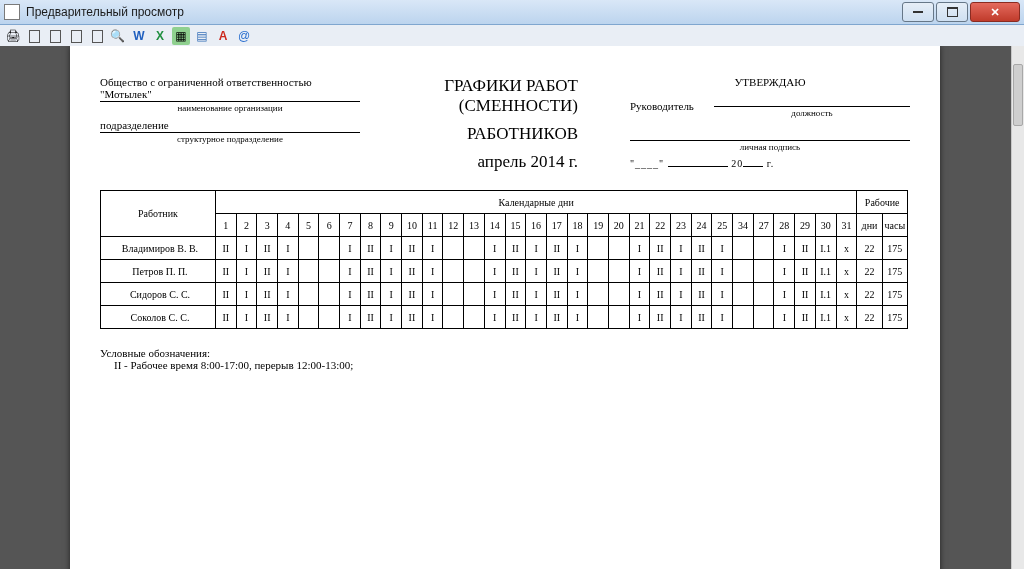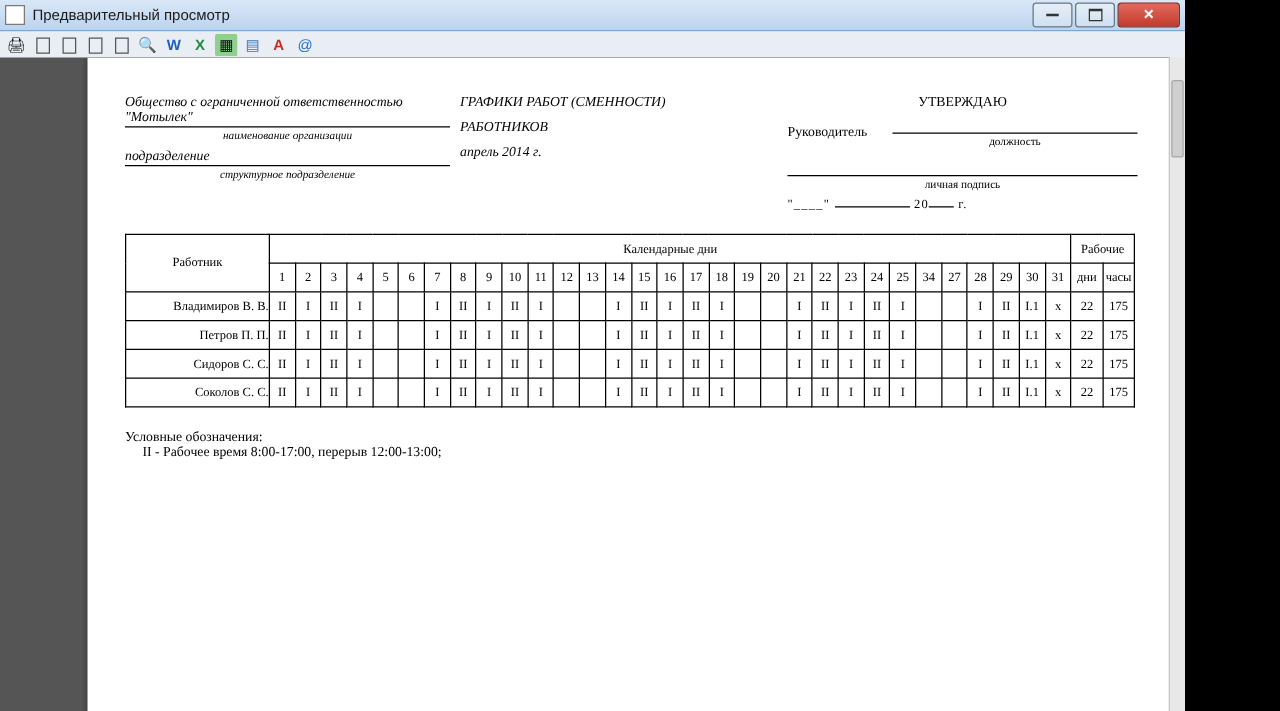--- a/index.html
+++ b/index.html
@@ -1,45 +1,45 @@
 <!DOCTYPE html>
 <html><head>
 <meta charset="utf-8">
 <style>
   html,body{margin:0;padding:0;font-family:"Segoe UI",Tahoma,sans-serif;font-size:11px;background:#000;}
-  .win{position:relative;width:948px;height:569px;background:#fff;box-sizing:border-box;}
+  .win{position:relative;width:1024px;height:569px;background:#fff;box-sizing:border-box;}
   .titlebar{height:24px;background:linear-gradient(to bottom,#d9e7f7,#bcd4ee);border-bottom:1px solid #7fa6cf;display:flex;align-items:center;padding:0 4px;position:relative;}
   .titlebar .app-icon{width:14px;height:14px;background:#fff;border:1px solid #7a7a7a;margin-right:6px;}
   .titlebar .title-text{color:#1a1a1a;font-size:12px;}
   .win-ctrls{position:absolute;right:4px;top:2px;display:flex;gap:2px;}
   .win-btn{width:30px;height:18px;border:1px solid #678;border-radius:3px;background:linear-gradient(#e6eef7,#cfe0f2);display:flex;align-items:center;justify-content:center;font-size:11px;line-height:1;}
   .win-btn.close{width:48px;background:linear-gradient(#e46a5e,#c03b2b);border-color:#8a2b21;color:#fff;font-weight:bold;}
   .win-btn.min::before{content:"";display:block;width:10px;border-bottom:2px solid #333;}
   .win-btn.max::before{content:"";display:block;width:9px;height:7px;border:1px solid #333;border-top-width:2px;}
   .toolbar{height:22px;background:#e9eef5;border-bottom:1px solid #b9c6d6;display:flex;align-items:center;padding:0 4px;gap:3px;}
   .tbtn{width:16px;height:16px;display:flex;align-items:center;justify-content:center;font-size:12px;border:1px solid transparent;border-radius:2px;cursor:pointer;}
   .sq{width:11px;height:13px;border:1px solid #555;box-sizing:border-box;}
   .viewport{position:absolute;top:46px;left:0;right:12px;bottom:0;background:#555;overflow:hidden;}
   .vscroll{position:absolute;top:46px;right:0;width:12px;bottom:0;background:#e8e8e8;border-left:1px solid #c8c8c8;}
   .vthumb{position:absolute;left:1px;right:1px;top:18px;height:60px;background:#cfcfcf;border:1px solid #a8a8a8;border-radius:2px;}
   .page{position:absolute;left:70px;top:0;width:870px;height:569px;background:#fff;box-shadow:0 0 6px rgba(0,0,0,.6);padding:30px 30px 0 30px;box-sizing:border-box;font-family:"Times New Roman",Times,serif;color:#000;}
   .hdr{display:flex;justify-content:space-between;align-items:flex-start;font-size:11px;}
-  .hdr-left{width:260px;font-style:italic;}
+  .hdr-left{width:260px;}
   .uline{border-bottom:1px solid #000;padding-bottom:1px;}
   .caption{text-align:center;font-size:9px;margin-top:1px;}
-  .hdr-center{width:210px;text-align:left;font-size:11px;font-style:italic;}
+  .hdr-center{width:210px;text-align:right;font-size:17px;}
   .hdr-right{width:280px;text-align:center;font-size:11px;margin-left:44px;}
   .sig-row{display:flex;gap:12px;margin-top:10px;font-size:9px;align-items:center;}
   .sig-col{flex:1;}
   .sig-line{border-bottom:1px solid #000;height:12px;}
   .date-tiny{margin-top:6px;font-size:10px;letter-spacing:1px;}
   .date-tiny .u{display:inline-block;border-bottom:1px solid #000;min-width:20px;}
   table.grid{border-collapse:collapse;margin-top:18px;width:808px;table-layout:fixed;}
   table.grid th,table.grid td{border:1px solid #000;font-size:10px;text-align:center;padding:2px 0;height:18px;font-weight:normal;}
-  table.grid .emp{text-align:right;padding-left:4px;}
+  table.grid .emp{text-align:center;padding-left:4px;}
   col.cw{width:100px;}
   col.cd{width:18px;}
   col.cs{width:22px;}
   .legend{margin-top:18px;font-size:11px;}
   .legend .lg-line{margin-left:14px;}
 </style>
 </head>
 <body>
 
 <div class="win">

